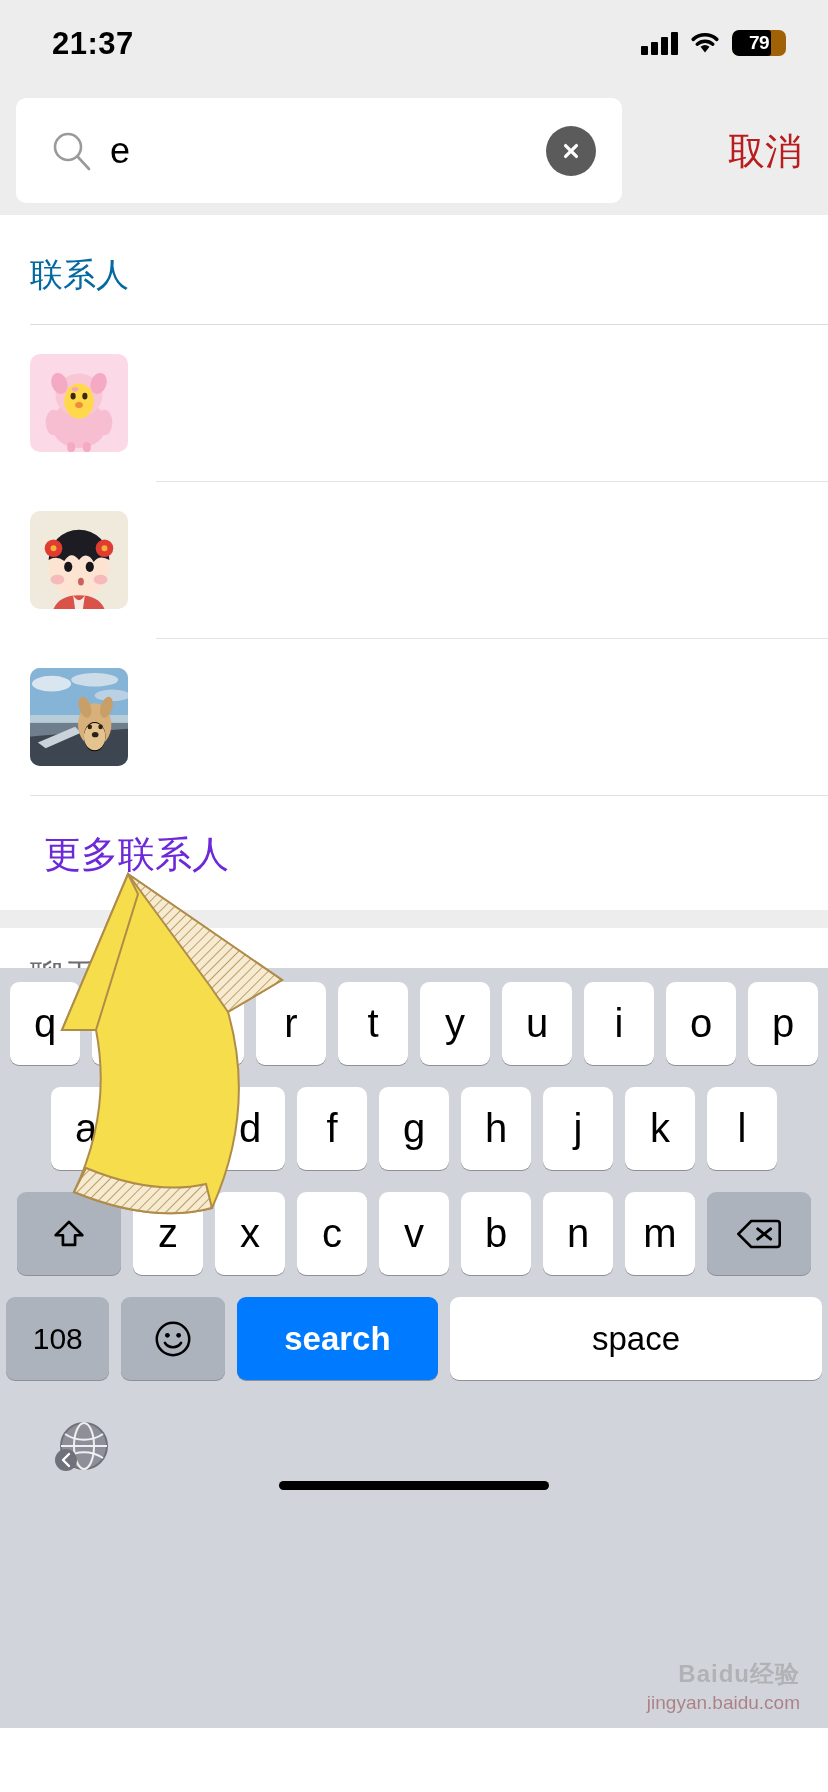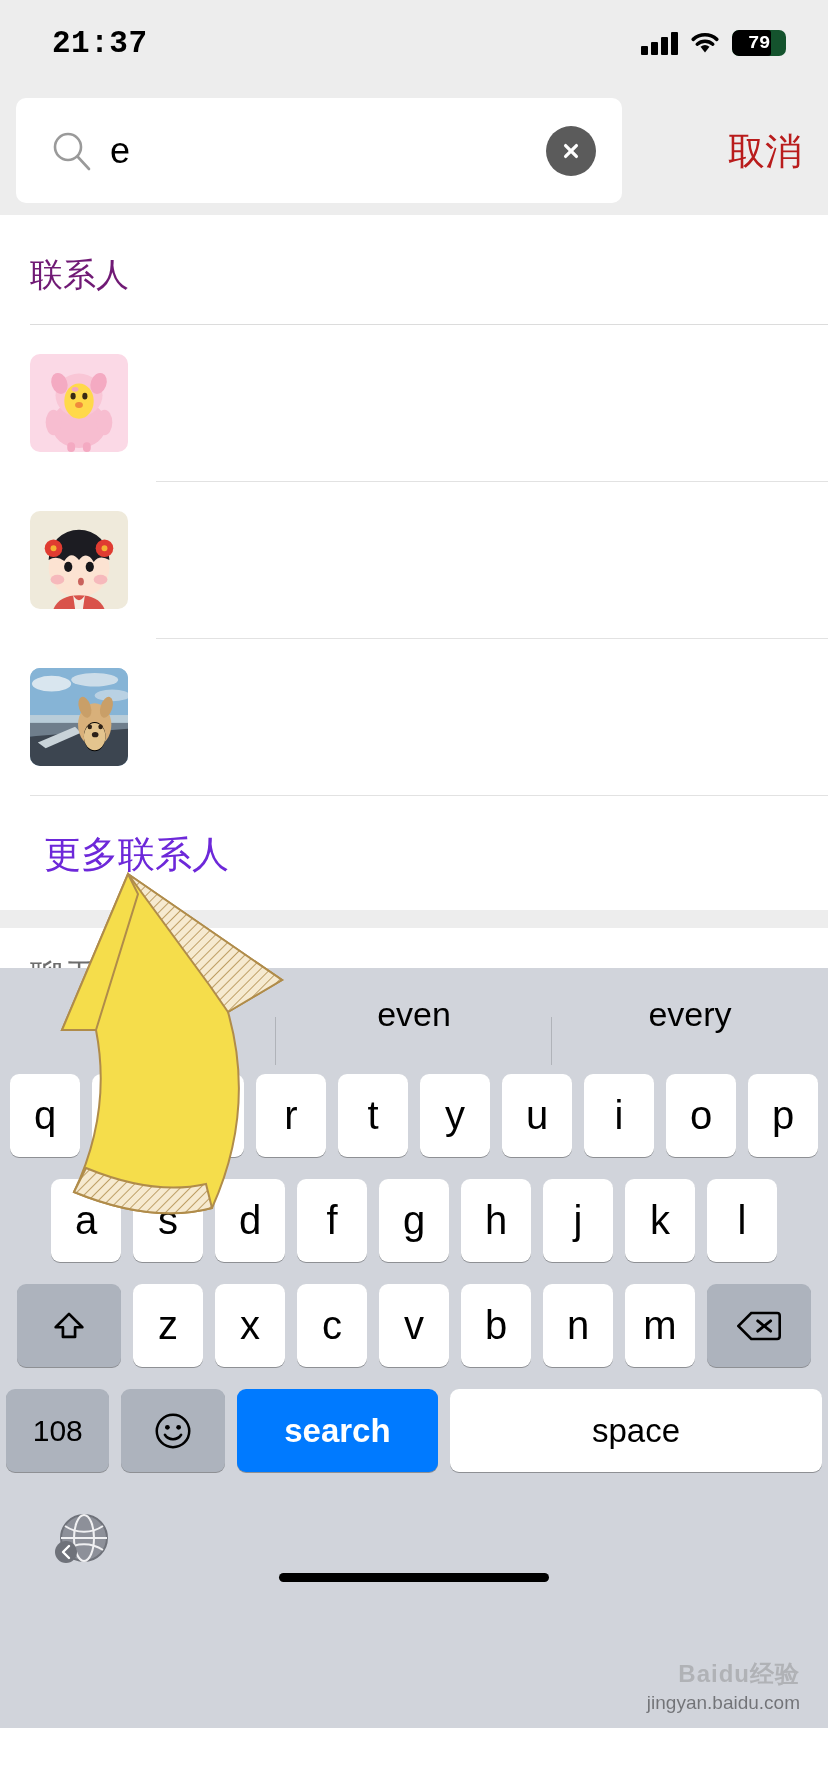--- a/index.html
+++ b/index.html
@@ -13,41 +13,40 @@
     position: relative;
     width: 828px; height: 1792px;
     background: #ffffff;
   }
 
   
   #statusbar {
     position: absolute; top: 0; left: 0;
     width: 828px; height: 88px;
     background: #ededed;
-    font-family: Liberation Mono, monospace;
   }
   #status-time {
     position: absolute; left: 52px; top: 26px;
     font-size: 31px; font-weight: bold; color: #000;
     letter-spacing: 0.5px;
   }
   #status-right {
     position: absolute; right: 42px; top: 30px;
     display: flex; align-items: center; gap: 12px;
   }
   .sig { display: flex; align-items: flex-end; gap: 3px; height: 24px; }
   .sig i { display: block; width: 7px; background: #000; border-radius: 1px; }
   .sig i:nth-child(1) { height: 9px; }
   .sig i:nth-child(2) { height: 13px; }
   .sig i:nth-child(3) { height: 18px; }
   .sig i:nth-child(4) { height: 23px; }
   .wifi { width: 30px; height: 23px; }
   .batt {
     position: relative; width: 54px; height: 26px;
-    border-radius: 7px; background: #14532d; overflow: hidden;
+    border-radius: 7px; background: #a16207; overflow: hidden;
   }
   .batt-fill {
     position: absolute; left: 0; top: 0; bottom: 0; width: 72%;
     background: #000; border-radius: 7px 3px 3px 7px;
   }
   .batt-num {
     position: absolute; left: 0; top: 0; width: 100%; height: 100%;
     display: flex; align-items: center; justify-content: center;
     font-size: 19px; font-weight: bold; color: #fff; z-index: 2;
     letter-spacing: -0.5px;
@@ -84,21 +83,21 @@
   }
 
   
   #results {
     position: absolute; top: 215px; left: 0;
     width: 828px; height: 753px;
     background: #ffffff;
     overflow: hidden;
   }
   .section-title {
-    font-size: 33px; color: #701a75;
+    font-size: 33px; color: #0369a1;
     padding: 38px 0 26px 30px;
   }
   .hline {
     height: 1px; background: #dcdcdc;
     margin-left: 30px;
   }
   .contact-row {
     position: relative;
     display: flex; align-items: center;
     height: 156px;
@@ -193,21 +192,21 @@
     pointer-events: none;
   }
   #watermark {
     position: absolute; right: 28px; bottom: 78px;
     text-align: right; opacity: 0.45;
   }
   #wm-main {
     font-size: 24px; color: #8a8a8a; font-weight: bold;
     letter-spacing: 1px;
   }
-  #wm-sub { font-size: 19px; color: #000000; margin-top: 2px; }
+  #wm-sub { font-size: 19px; color: #7f1d1d; margin-top: 2px; }
 </style>
 </head>
 <body>
 
 <div id="screen">
 
   <div id="statusbar">
     <div id="status-time">21:37</div>
     <div id="status-right">
       <div class="sig">
@@ -325,33 +324,20 @@
 
     <div id="more-contacts">更多联系人</div>
 
     <div class="gray-band"></div>
 
     <div id="chat-title">聊天</div>
   </div>
 
   <div id="keyboard">
 
-    <div id="suggestbar">
-      <div class="suggest quoted">
-        <span>“e”</span>
-        <span class="sdiv"></span>
-      </div>
-      <div class="suggest">
-        <span>even</span>
-        <span class="sdiv"></span>
-      </div>
-      <div class="suggest">
-        <span>every</span>
-      </div>
-    </div>
 
     <div class="krow" id="row1">
       <div class="key">q</div>
       <div class="key">w</div>
       <div class="key">e</div>
       <div class="key">r</div>
       <div class="key">t</div>
       <div class="key">y</div>
       <div class="key">u</div>
       <div class="key">i</div>

